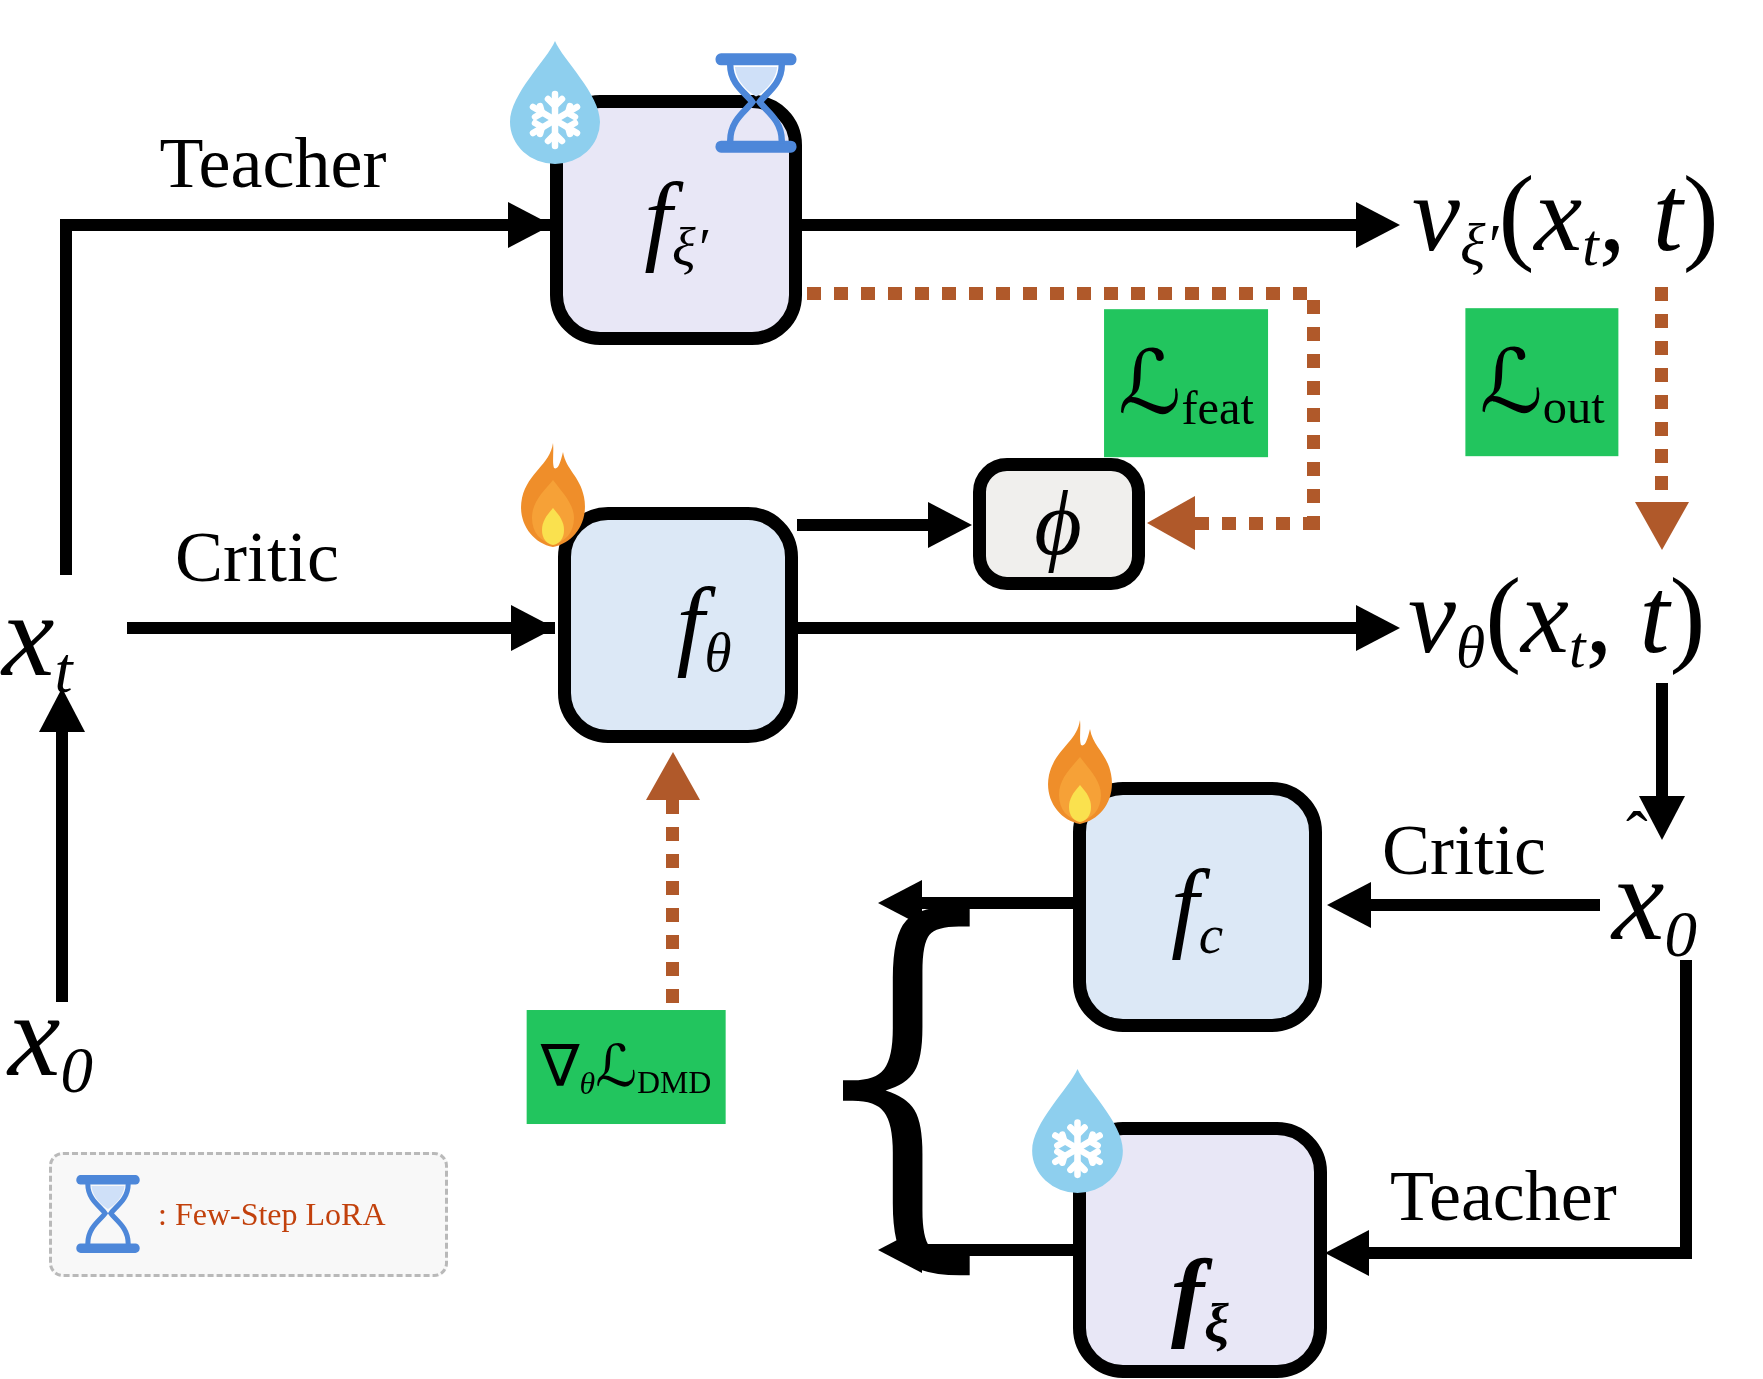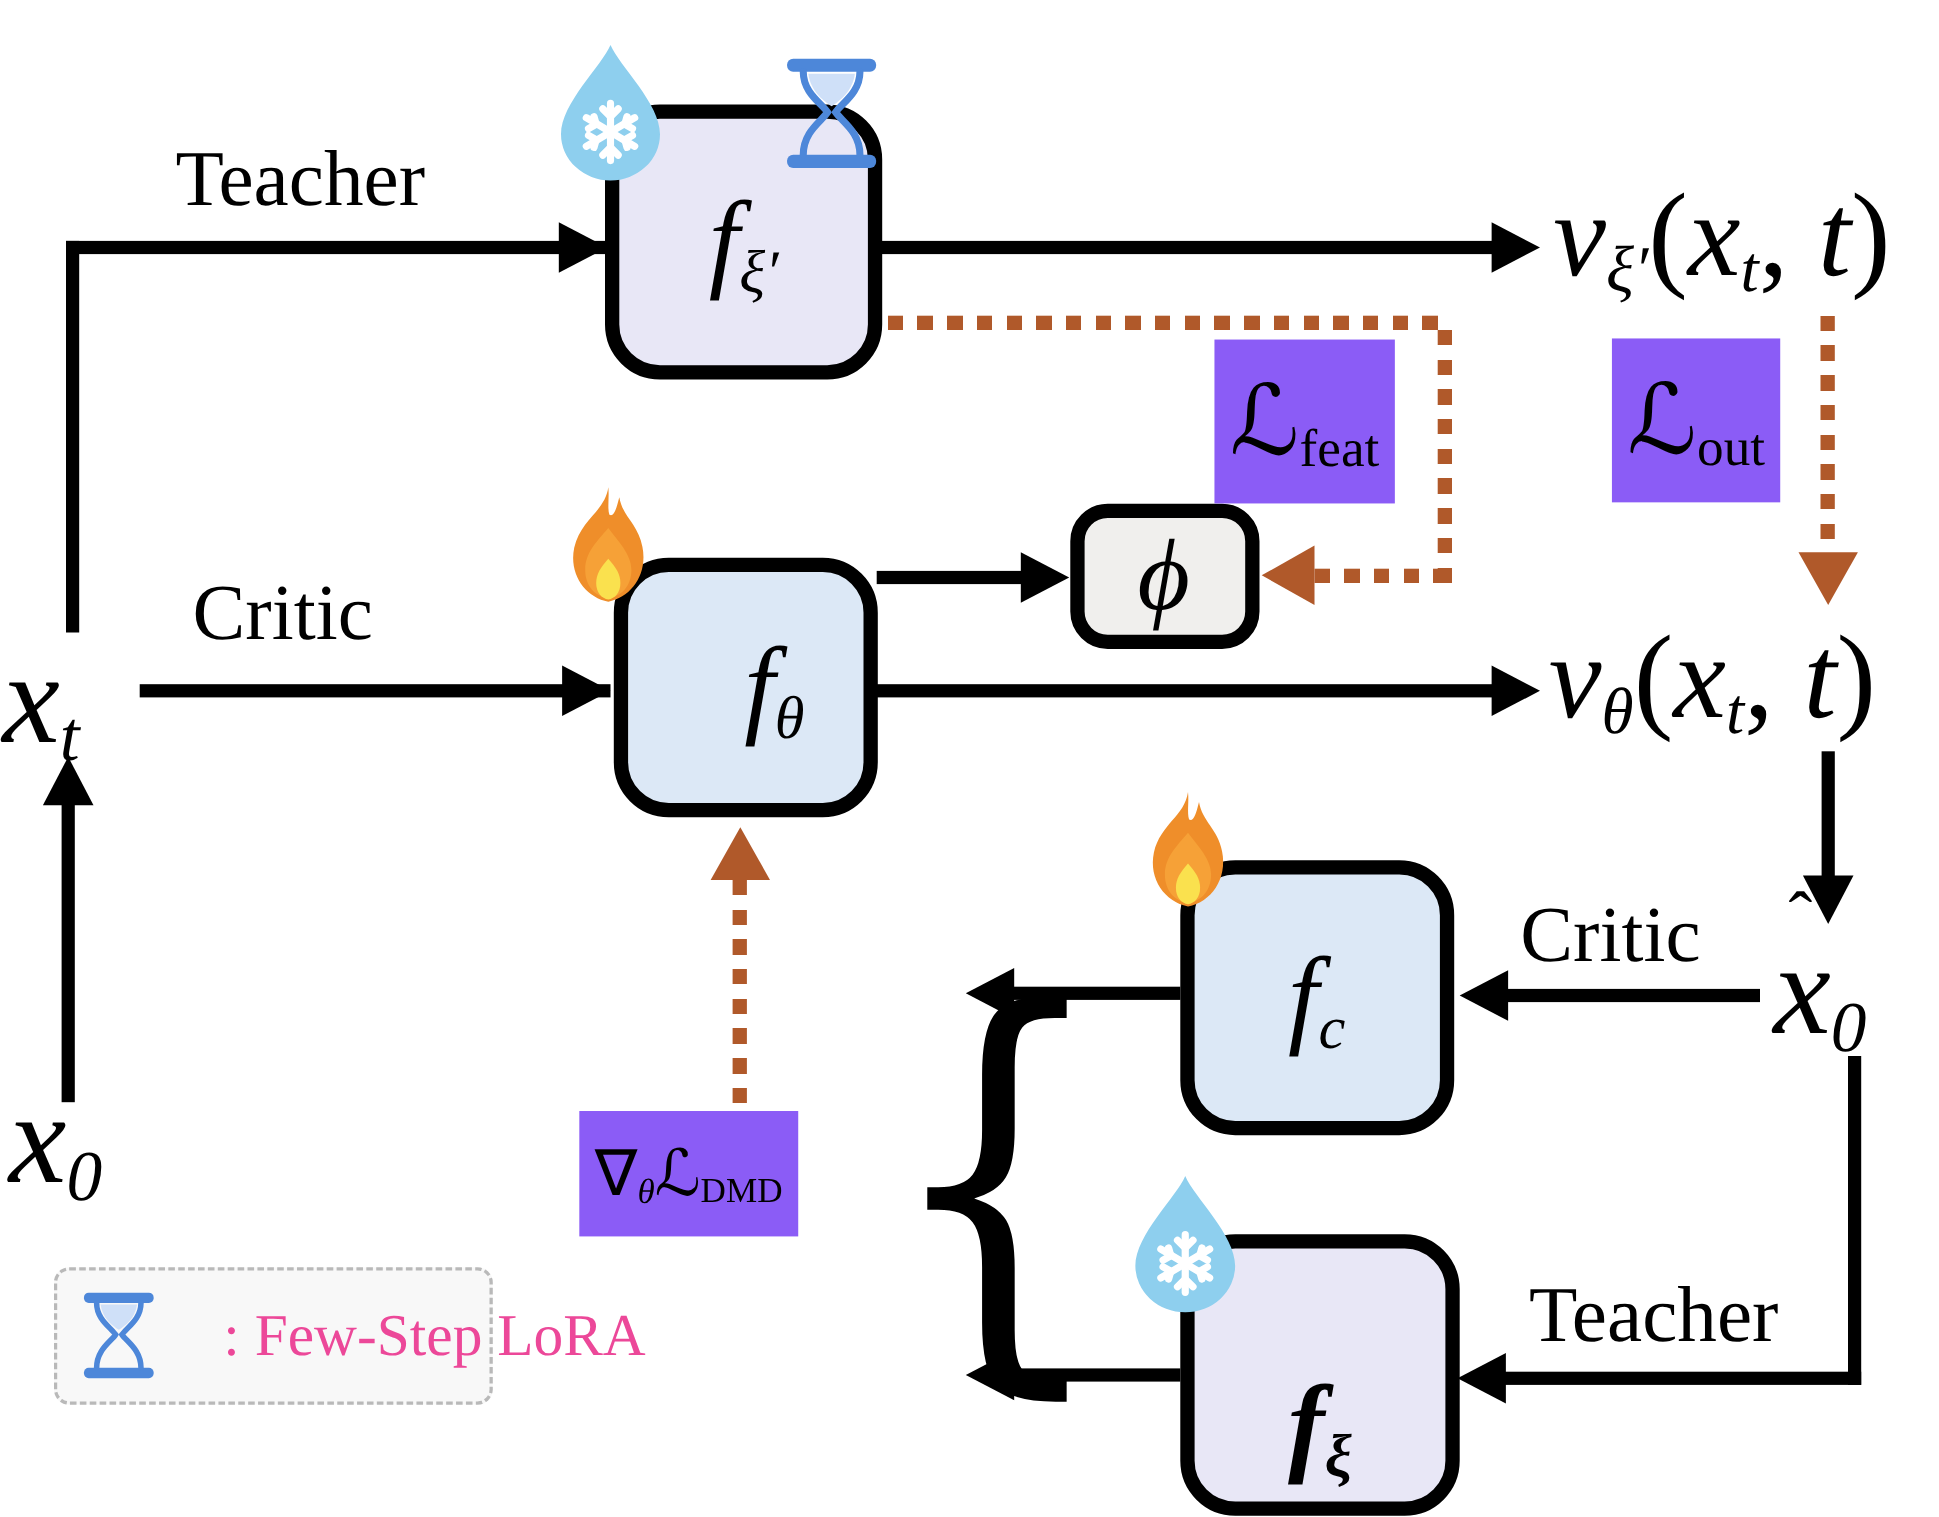--- a/index.html
+++ b/index.html
@@ -32,27 +32,27 @@
   .sub{font-size:0.55em;font-style:italic;vertical-align:-0.25em;}
   .rsub{font-size:0.55em;font-style:normal;vertical-align:-0.22em;}
   .script{font-family:"DejaVu Sans","DejaVu Serif",serif;font-style:normal;}
   .t-big{font-size:118px;}
   .t-v{font-size:108px;}
   .t-f{font-size:100px;}
   .t-phi{font-size:92px;font-style:italic;}
   .t-loss{font-size:88px;}
   .t-grad{font-size:58px;}
   .t-label{font-size:72px;color:#000;}
-  .loss-bg{background:#8b5cf6;padding:22px 14px;}
+  .loss-bg{background:#22c55e;padding:22px 14px;}
   .hat-wrap{position:relative;display:inline-block;}
   .hat{position:absolute;left:14px;top:-34px;font-size:0.55em;font-style:normal;}
   .brace{position:absolute;font-family:"DejaVu Serif","Liberation Serif",serif;color:#000;
          font-size:400px;line-height:0.95;transform:scale(0.82,1.0);transform-origin:left top;}
   .legend-box{position:absolute;box-sizing:border-box;background:#f8f8f8;border:3px dashed #b9b9b9;border-radius:14px;}
-  .t-legend{font-size:54px;color:#ec4899;margin-left:45px;}
+  .t-legend{font-size:32px;color:#c2410c;}
 </style>
 </head>
 <body>
 
 <div class="canvas">
 
   
   <div class="ln" style="left:60px;top:219px;width:492px;height:12px;"></div>
   <div class="ln" style="left:60px;top:219px;width:12px;height:356px;"></div>
   <div class="ln" style="left:127px;top:622px;width:428px;height:12px;"></div>

